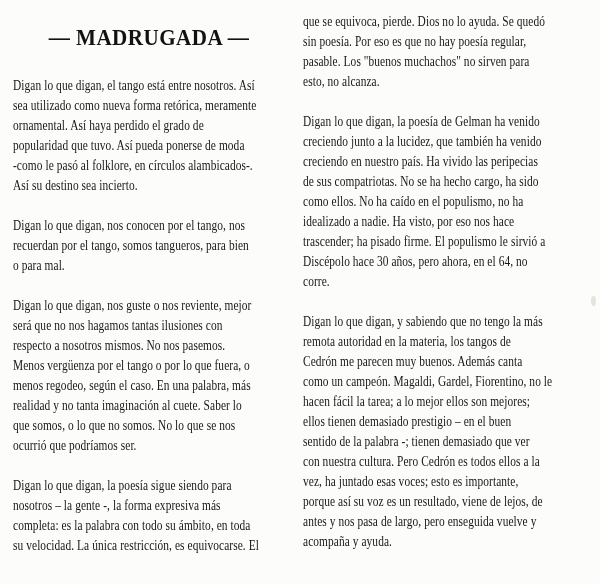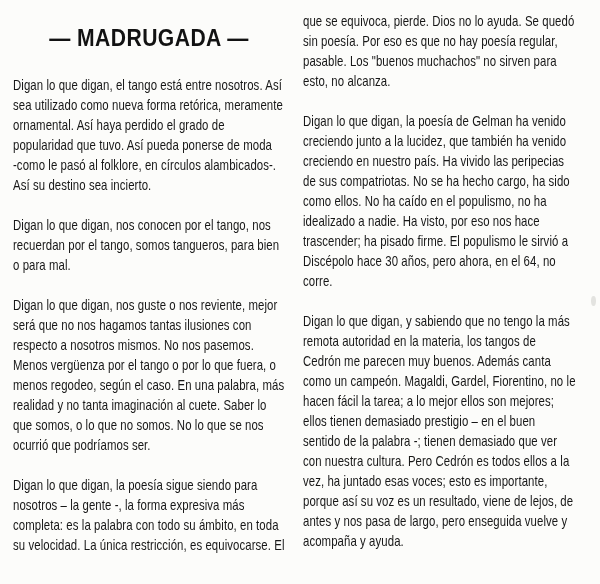--- a/index.html
+++ b/index.html
@@ -6,21 +6,21 @@
     margin: 0;
     padding: 0;
     background: #ffffff;
   }
   .page {
     position: relative;
     width: 600px;
     height: 584px;
     background: #fcfcfa;
     overflow: hidden;
-    font-family: Liberation Sans, sans-serif;
+    font-family: Liberation Serif, serif;
     color: #171717;
   }
   .title {
     position: absolute;
     left: 0;
     top: 24px;
     width: 298px;
     margin: 0;
     text-align: center;
     font-size: 24px;

